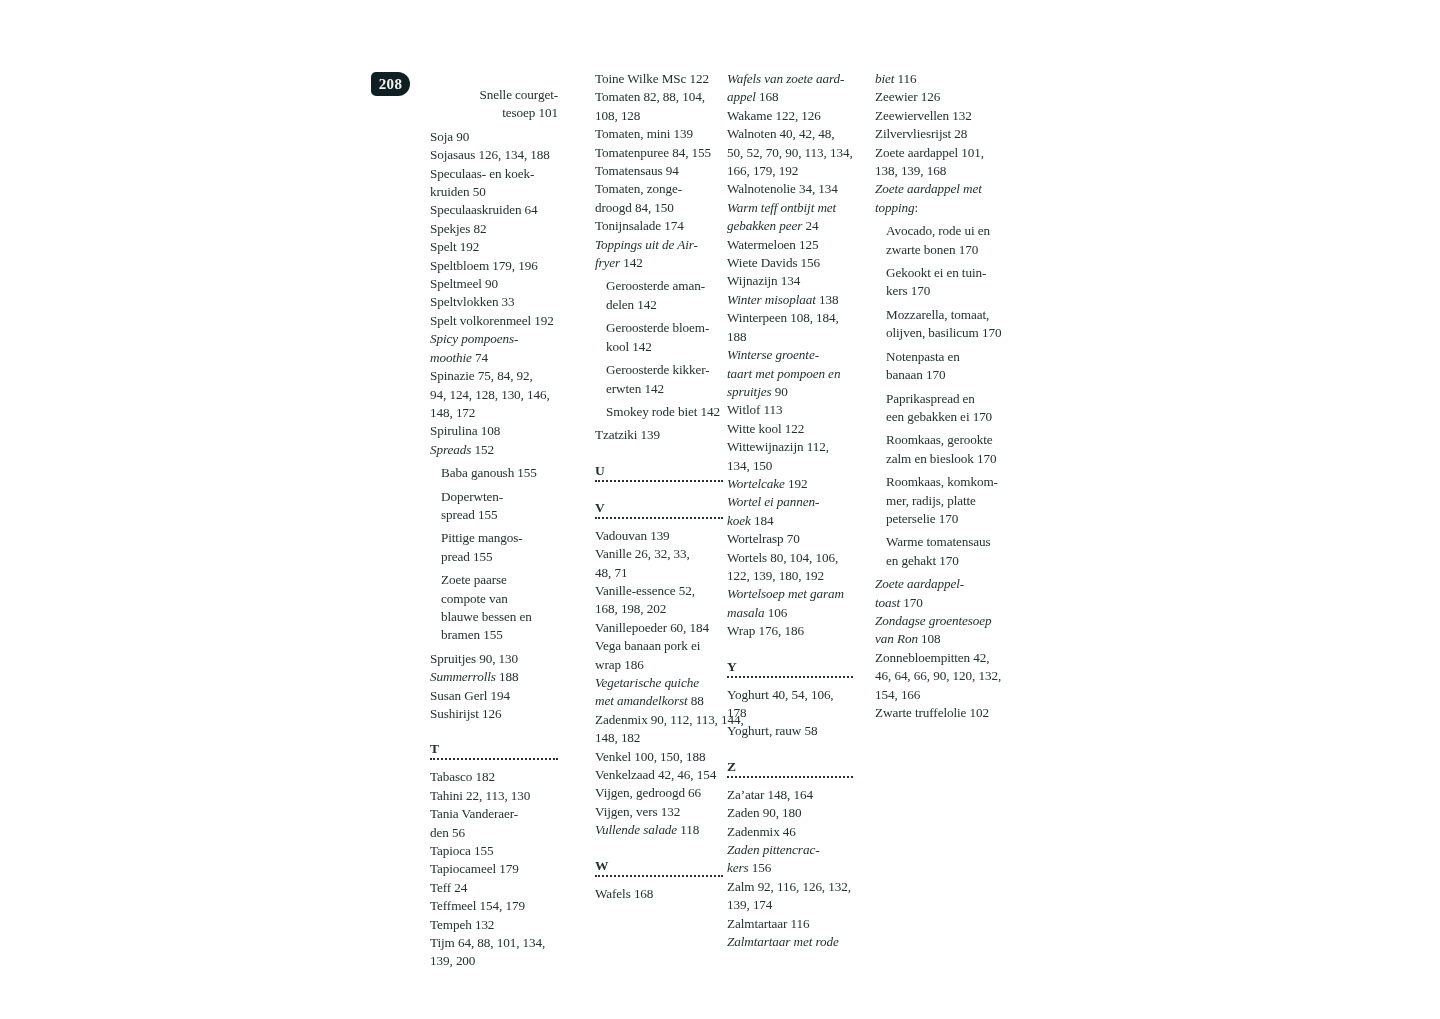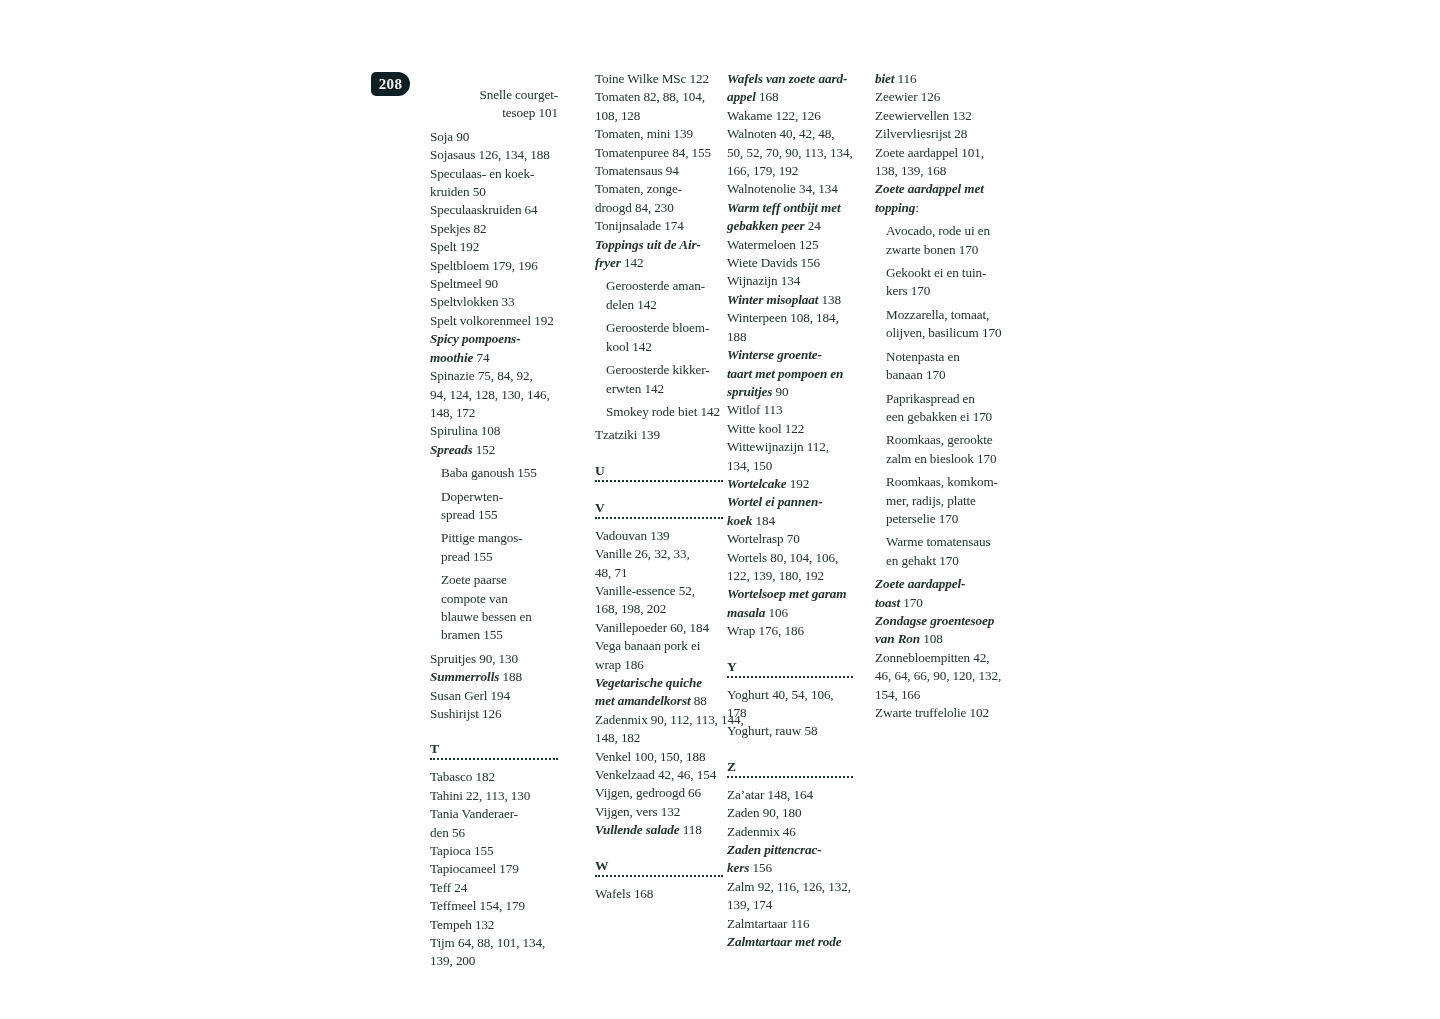--- a/index.html
+++ b/index.html
@@ -33,21 +33,21 @@
     letter-spacing:-.1px;
   }
   .col1{left:430px;width:128px;}
   .col2{left:579px;width:128px;margin-left:16px;}
   .col3{left:727px;width:126px;}
   .col4{left:875px;width:124px;}
   .entry{white-space:nowrap;}
   .entry.sub{margin:5px 0;padding-left:11px;}
   .col .entry.sub:first-child{margin-top:16px;text-align:right;}
   .line{white-space:nowrap;}
-  .bi{font-style:italic;font-weight:700;}
+  .bi{font-style:italic;font-weight:400;}
   .sec{margin:19px 0 8px;}
   .sec-letter{display:block;font-weight:700;font-size:13.5px;line-height:14px;}
   .sec-rule{width:100%;height:2px;border-bottom:2px dotted var(--ink);margin-top:2px;}
 </style>
 </head>
 <body>
 
 <div class="page">
   <div class="badge">208</div>
   <div id="columns">
@@ -177,21 +177,21 @@
           <div class="line"><span>Tomaten, mini 139</span></div>
         </div>
         <div class="entry">
           <div class="line"><span>Tomatenpuree 84, 155</span></div>
         </div>
         <div class="entry">
           <div class="line"><span>Tomatensaus 94</span></div>
         </div>
         <div class="entry">
           <div class="line"><span>Tomaten, zonge-</span></div>
-          <div class="line"><span>droogd 84, 230</span></div>
+          <div class="line"><span>droogd 84, 150</span></div>
         </div>
         <div class="entry">
           <div class="line"><span>Tonijnsalade 174</span></div>
         </div>
         <div class="entry">
           <div class="line"><em class="bi">Toppings uit de Air-</em></div>
           <div class="line"><em class="bi">fryer</em><span> 142</span></div>
         </div>
         <div class="entry sub">
           <div class="line"><span>Geroosterde aman-</span></div>

